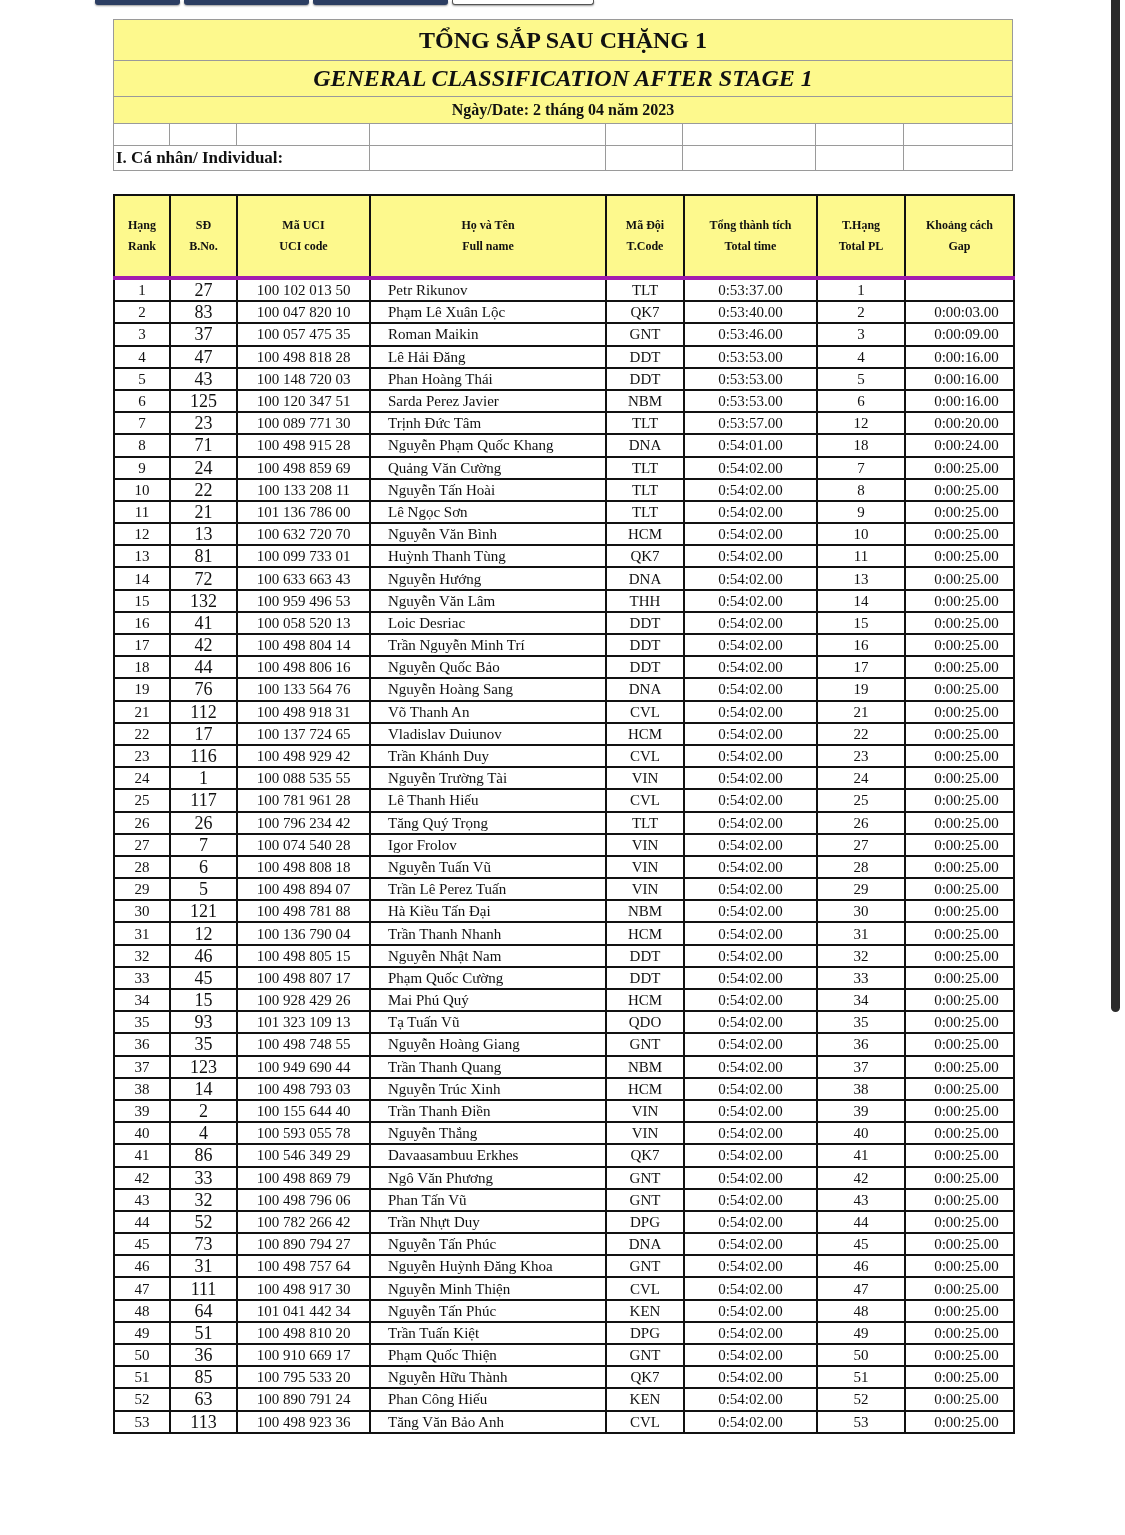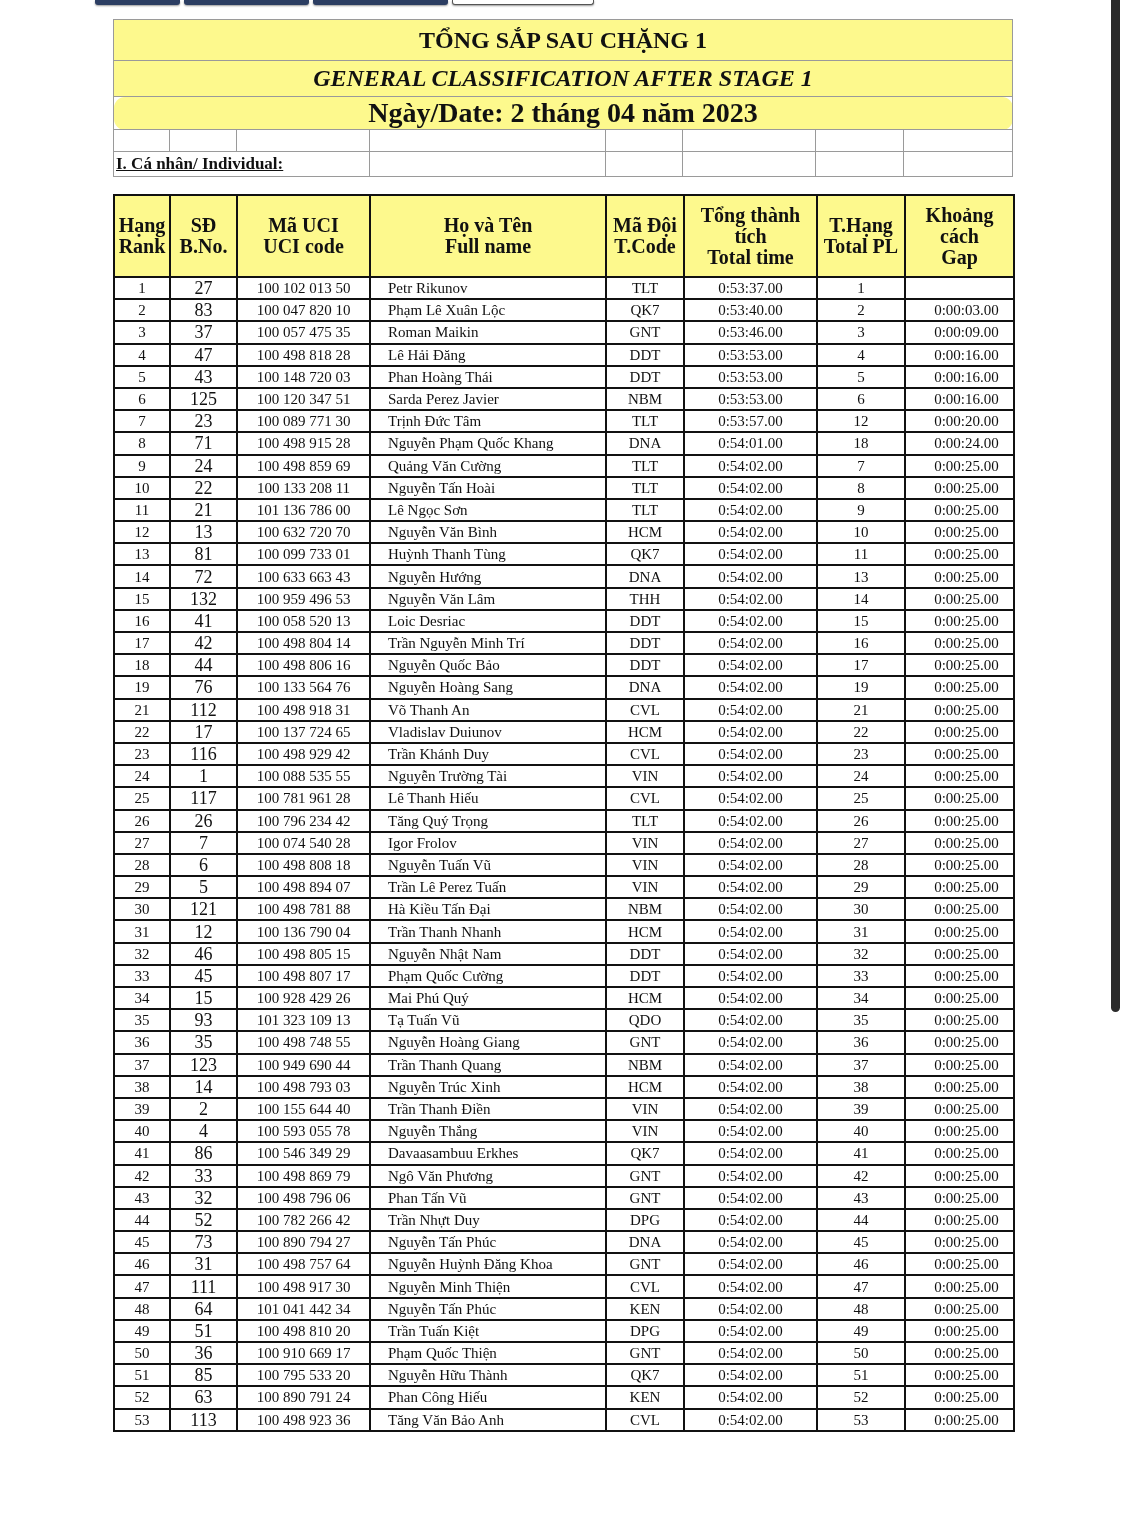--- a/index.html
+++ b/index.html
@@ -67,47 +67,47 @@
       padding: 0;
     }
     .title-row td {
       background: #fdf98d;
       text-align: center;
       font-weight: bold;
       color: #111;
     }
     .title-row.r1 td { height: 40px; font-size: 24px; }
     .title-row.r2 td { height: 35px; font-size: 24px; font-style: italic; }
-    .title-row.r3 td { height: 26px; font-size: 28px; border-radius: 11px; }
+    .title-row.r3 td { height: 26px; font-size: 16px; }
     .blank-row td { height: 21px; background: #fff; }
-    .section-row td { height: 24px; background: #fff; font-weight: bold; font-size: 17px; vertical-align: middle; text-decoration: underline; }
+    .section-row td { height: 24px; background: #fff; font-weight: bold; font-size: 17px; vertical-align: middle; }
     .section-row td.sec-label { padding-left: 2px; white-space: nowrap; overflow: visible; }
 
     
     .standings {
       position: absolute;
       left: 113px;
       top: 194px;
       width: 900px;
       border-collapse: collapse;
       table-layout: fixed;
     }
     .standings th, .standings td {
       border: 2px solid #111;
       padding: 0;
     }
     .standings thead th {
       background: #fdf98d;
       height: 80px;
       font-weight: bold;
-      font-size: 20px;
+      font-size: 12px;
       line-height: 21px;
       text-align: center;
       vertical-align: middle;
-      border-bottom: 1px solid #a21caf;
+      border-bottom: 4px solid #a21caf;
     }
     .standings tbody td {
       height: 20.2px;
       font-size: 15px;
       line-height: 18px;
       text-align: center;
       background: #fff;
       white-space: nowrap;
       overflow: hidden;
     }

